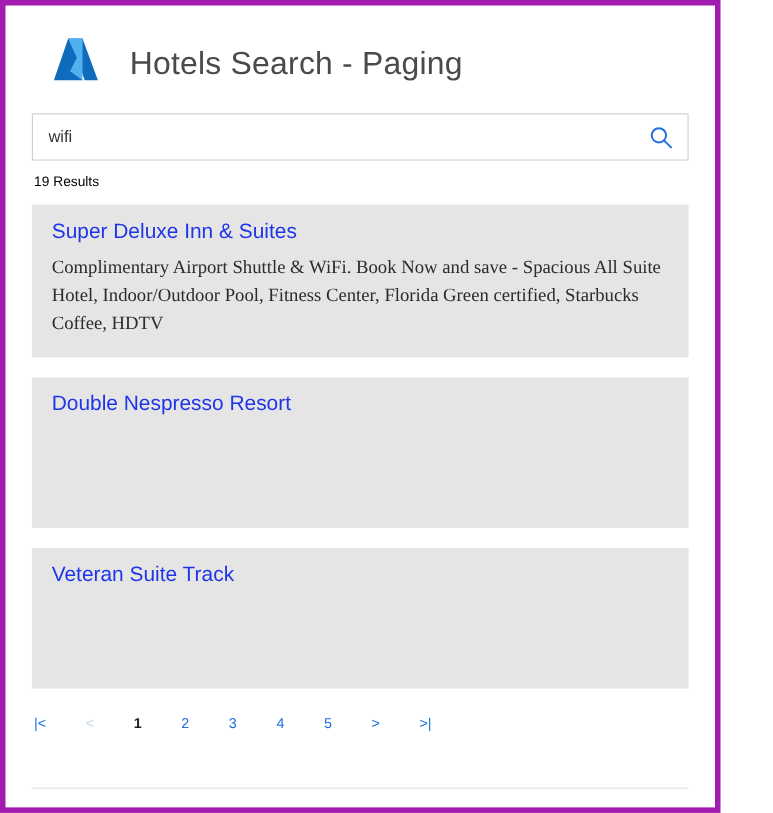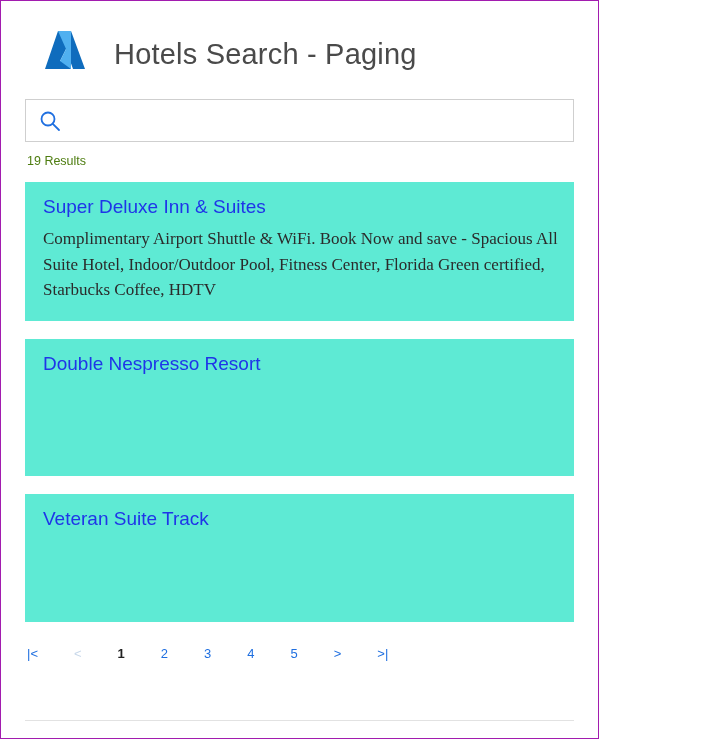--- a/index.html
+++ b/index.html
@@ -5,25 +5,25 @@
   html, body {
     margin: 0;
     padding: 0;
     background: #ffffff;
   }
   body {
     font-family: "Liberation Sans", sans-serif;
     color: #333333;
   }
   .page {
-    width: 599px;
+    width: 655px;
     height: 739px;
     box-sizing: border-box;
     background: #ffffff;
-    border: 1px solid #a21caf;
+    border: 5px solid #a21caf;
     position: relative;
     overflow: hidden;
   }
   .inner {
     padding: 14px 24px 0 24px;
   }
   
   .header {
     display: flex;
     align-items: center;
@@ -74,26 +74,26 @@
     cursor: pointer;
     display: flex;
     align-items: center;
     justify-content: center;
     padding: 0;
   }
   .search-btn svg { display: block; }
   
   .results-count {
     font-size: 12.5px;
-    color: #4d7c0f;
+    color: #000000;
     margin: 12px 0 14px 2px;
   }
   
   .result {
-    background: #5eead4;
+    background: #e5e5e5;
     padding: 14px 16px 16px 16px;
     margin-bottom: 18px;
     box-sizing: border-box;
   }
   .result-title {
     color: #1f35e8;
     font-size: 19px;
     font-weight: 400;
     margin: 0 0 8px 2px;
     cursor: pointer;
@@ -148,20 +148,21 @@
       <div class="logo">
         <svg width="54" height="54" viewBox="0 0 54 54" aria-hidden="true">
           <polygon points="20,4 33,4 47,42 35,42 28,22 22,34 29,34 33,42 7,42" fill="#0f6cbd"></polygon>
           <polygon points="20,4 33,4 33,42 22,34 28,22" fill="#50b0f0"></polygon>
         </svg>
       </div>
       <div class="app-title">Hotels Search - Paging</div>
     </div>
 
     <div class="searchbar">
+      <input class="search-input" type="text" value="wifi" style="">
       <button class="search-btn">
         <span>
           <svg width="24" height="24" viewBox="0 0 24 24" aria-hidden="true">
             <circle cx="10" cy="10" r="6.5" fill="none" stroke="#1f6fe0" stroke-width="1.8"></circle>
             <line x1="14.8" y1="14.8" x2="21" y2="21" stroke="#1f6fe0" stroke-width="1.8" stroke-linecap="round"></line>
           </svg>
         </span>
       </button>
     </div>
 

